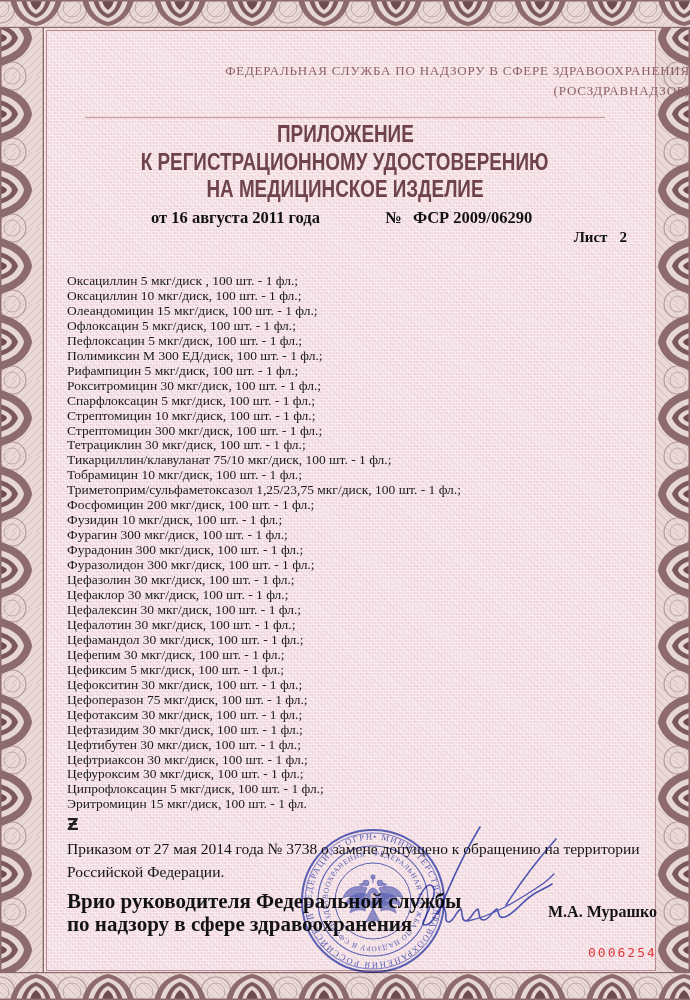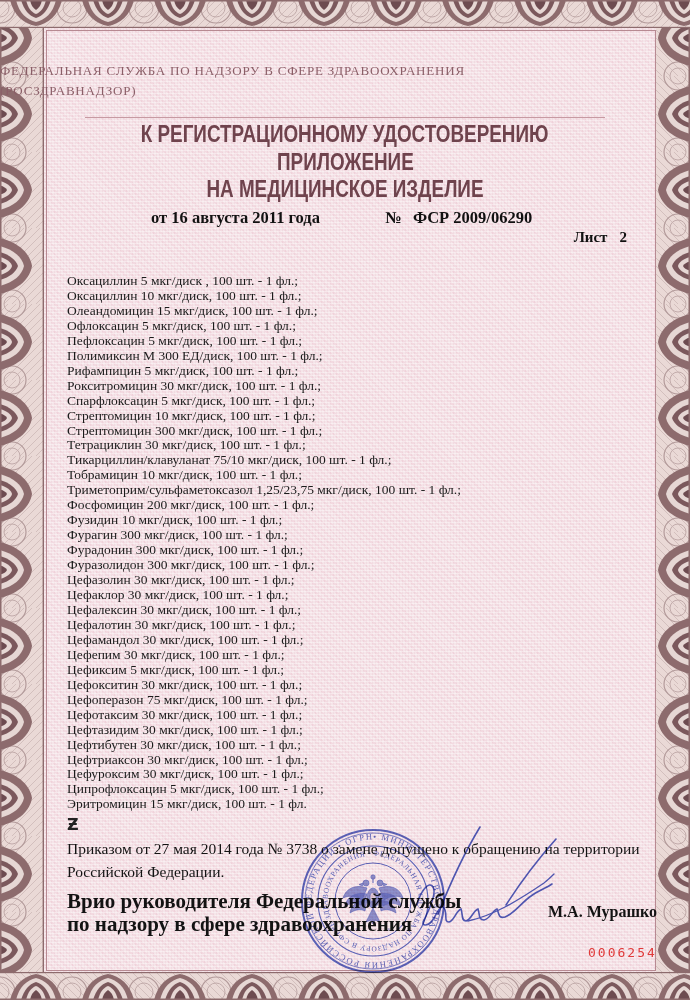--- a/index.html
+++ b/index.html
@@ -17,21 +17,21 @@
   .b-top{top:0;left:0;}
   .b-bottom{bottom:0;left:0;transform:scaleY(-1);}
   .b-left{top:0;left:0;}
   .b-right{top:0;right:0;transform:scaleX(-1);}
   .inner-line{
     position:absolute;left:46px;top:30px;right:34px;bottom:29px;
     border:1px solid #b78a92;pointer-events:none;
   }
   .abs{position:absolute;}
   .agency{
-    left:0;right:0;top:61px;text-align:left;
+    left:0;right:0;top:61px;text-align:right;
     font-size:13px;letter-spacing:.8px;color:#8b5f68;line-height:20px;
   }
   .divider{left:85px;top:117px;width:520px;height:0;border-top:1px solid #c79aa2;}
   .titles{left:0;right:0;top:121px;text-align:center;color:#6f434d;
     font-family:"Liberation Sans","DejaVu Sans",sans-serif;font-weight:bold;
     font-size:23px;line-height:27.5px;white-space:nowrap;}
   .titles .tline{display:block;}
   .titles .squeeze{display:inline-block;transform:scaleX(.82);transform-origin:50% 50%;}
   .daterow{left:0;top:208px;width:690px;font-weight:bold;font-size:16.5px;color:#111;}
   .daterow .date{position:absolute;left:151px;top:0;}
@@ -108,22 +108,22 @@
   <div class="inner-line"></div>
 
   <div class="abs agency">
     <div>ФЕДЕРАЛЬНАЯ СЛУЖБА ПО НАДЗОРУ В СФЕРЕ ЗДРАВООХРАНЕНИЯ</div>
     <div>(РОСЗДРАВНАДЗОР)</div>
   </div>
 
   <div class="abs divider"></div>
 
   <div class="abs titles">
+    <span class="tline"><span class="squeeze">ПРИЛОЖЕНИЕ</span></span>
     <span class="tline"><span class="squeeze">К РЕГИСТРАЦИОННОМУ УДОСТОВЕРЕНИЮ</span></span>
-    <span class="tline"><span class="squeeze">ПРИЛОЖЕНИЕ</span></span>
     <span class="tline"><span class="squeeze">НА МЕДИЦИНСКОЕ ИЗДЕЛИЕ</span></span>
   </div>
 
   <div class="abs daterow">
     <span class="date">от  16 августа 2011 года</span>
     <span class="numlbl">№</span>
     <span class="numval">ФСР 2009/06290</span>
   </div>
 
   <div class="abs sheetno">

